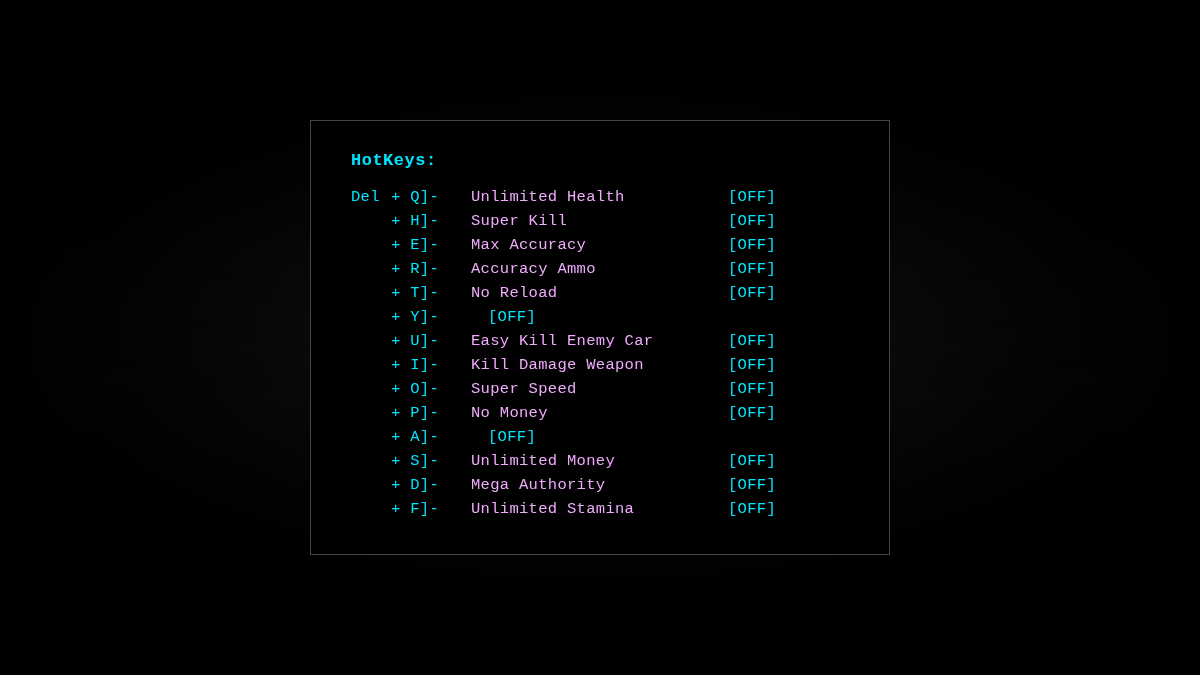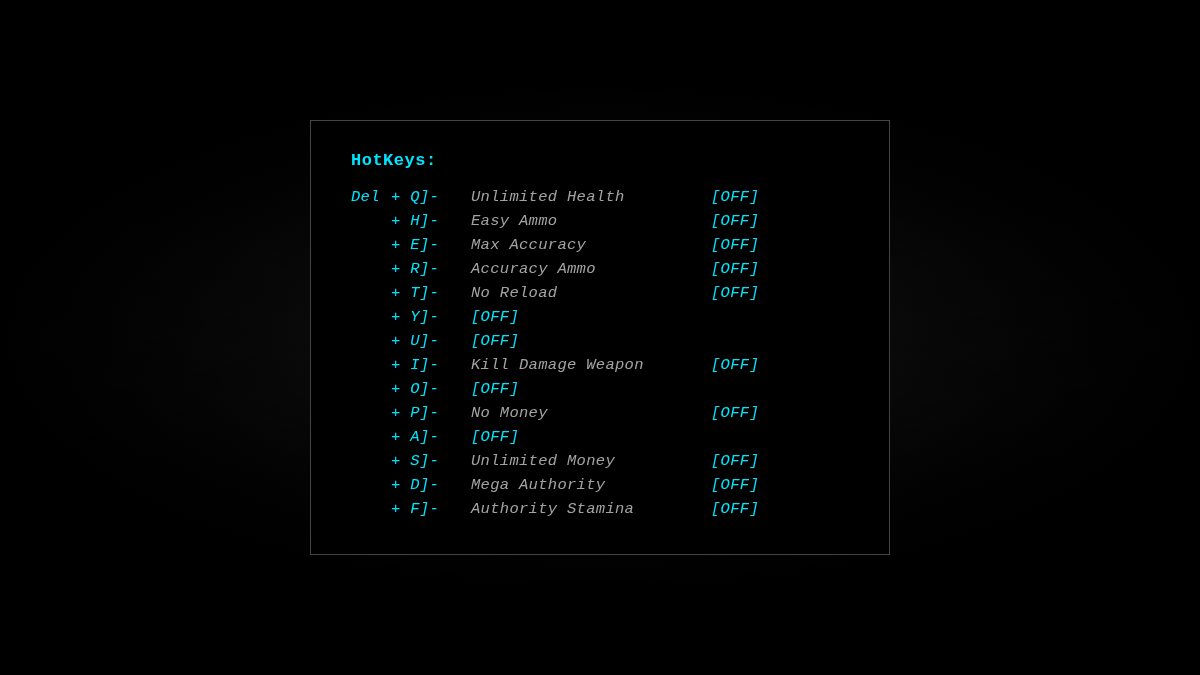--- a/index.html
+++ b/index.html
@@ -69,40 +69,40 @@
       min-width: 200px;
     }
 
     .cheat-row {
       display: flex;
       align-items: center;
       margin-bottom: 6px;
       color: #00e5ff;
       font-size: 15.5px;
       letter-spacing: 0.3px;
-      font-style: italic;
     }
 
     .col-del {
       min-width: 40px;
       color: #00e5ff;
     }
 
     .col-key {
       min-width: 80px;
       color: #00e5ff;
     }
 
     .col-name {
       min-width: 240px;
-      color: #a3a3a3;
+      color: #f0abfc;
     }
 
     .col-status {
       color: #00e5ff;
+      margin-left: 17px;
     }
   </style>
 </head>
 <body>
 
 <div class="outer-bg">
   <div class="panel">
 
     <div class="header-row">
       <span class="header-hotkeys">HotKeys:</span>
@@ -111,21 +111,21 @@
     <div id="rows-container">
         <div class="cheat-row">
           <span class="col-del">Del</span>
           <span class="col-key">+ Q]-</span>
           <span class="col-name">Unlimited Health</span>
           <span class="col-status">[OFF]</span>
         </div>
         <div class="cheat-row">
           <span class="col-del"></span>
           <span class="col-key">+ H]-</span>
-          <span class="col-name">Easy Ammo</span>
+          <span class="col-name">Super Kill</span>
           <span class="col-status">[OFF]</span>
         </div>
         <div class="cheat-row">
           <span class="col-del"></span>
           <span class="col-key">+ E]-</span>
           <span class="col-name">Max Accuracy</span>
           <span class="col-status">[OFF]</span>
         </div>
         <div class="cheat-row">
           <span class="col-del"></span>
@@ -140,31 +140,33 @@
           <span class="col-status">[OFF]</span>
         </div>
         <div class="cheat-row">
           <span class="col-del"></span>
           <span class="col-key">+ Y]-</span>
           <span class="col-status">[OFF]</span>
         </div>
         <div class="cheat-row">
           <span class="col-del"></span>
           <span class="col-key">+ U]-</span>
+          <span class="col-name">Easy Kill Enemy Car</span>
           <span class="col-status">[OFF]</span>
         </div>
         <div class="cheat-row">
           <span class="col-del"></span>
           <span class="col-key">+ I]-</span>
           <span class="col-name">Kill Damage Weapon</span>
           <span class="col-status">[OFF]</span>
         </div>
         <div class="cheat-row">
           <span class="col-del"></span>
           <span class="col-key">+ O]-</span>
+          <span class="col-name">Super Speed</span>
           <span class="col-status">[OFF]</span>
         </div>
         <div class="cheat-row">
           <span class="col-del"></span>
           <span class="col-key">+ P]-</span>
           <span class="col-name">No Money</span>
           <span class="col-status">[OFF]</span>
         </div>
         <div class="cheat-row">
           <span class="col-del"></span>
@@ -179,19 +181,19 @@
         </div>
         <div class="cheat-row">
           <span class="col-del"></span>
           <span class="col-key">+ D]-</span>
           <span class="col-name">Mega Authority</span>
           <span class="col-status">[OFF]</span>
         </div>
         <div class="cheat-row">
           <span class="col-del"></span>
           <span class="col-key">+ F]-</span>
-          <span class="col-name">Authority Stamina</span>
+          <span class="col-name">Unlimited Stamina</span>
           <span class="col-status">[OFF]</span>
         </div>
       </div>
 
   </div>
 </div>
 
 </body></html>

